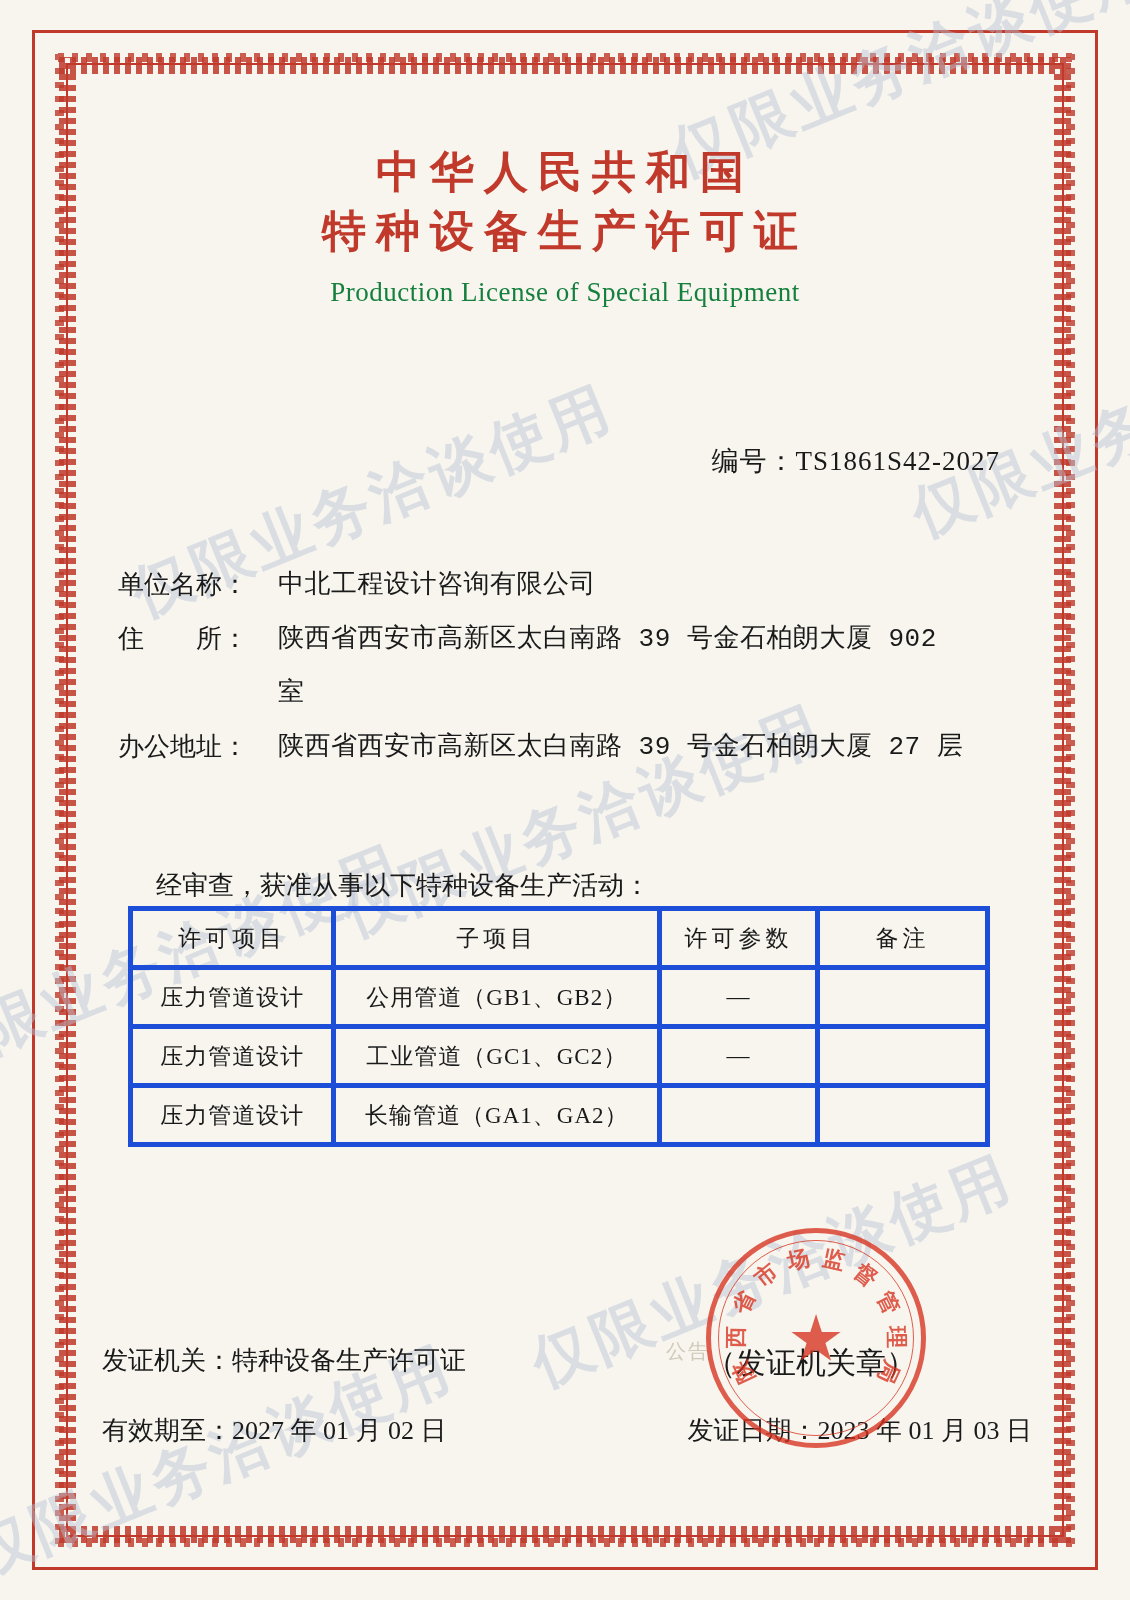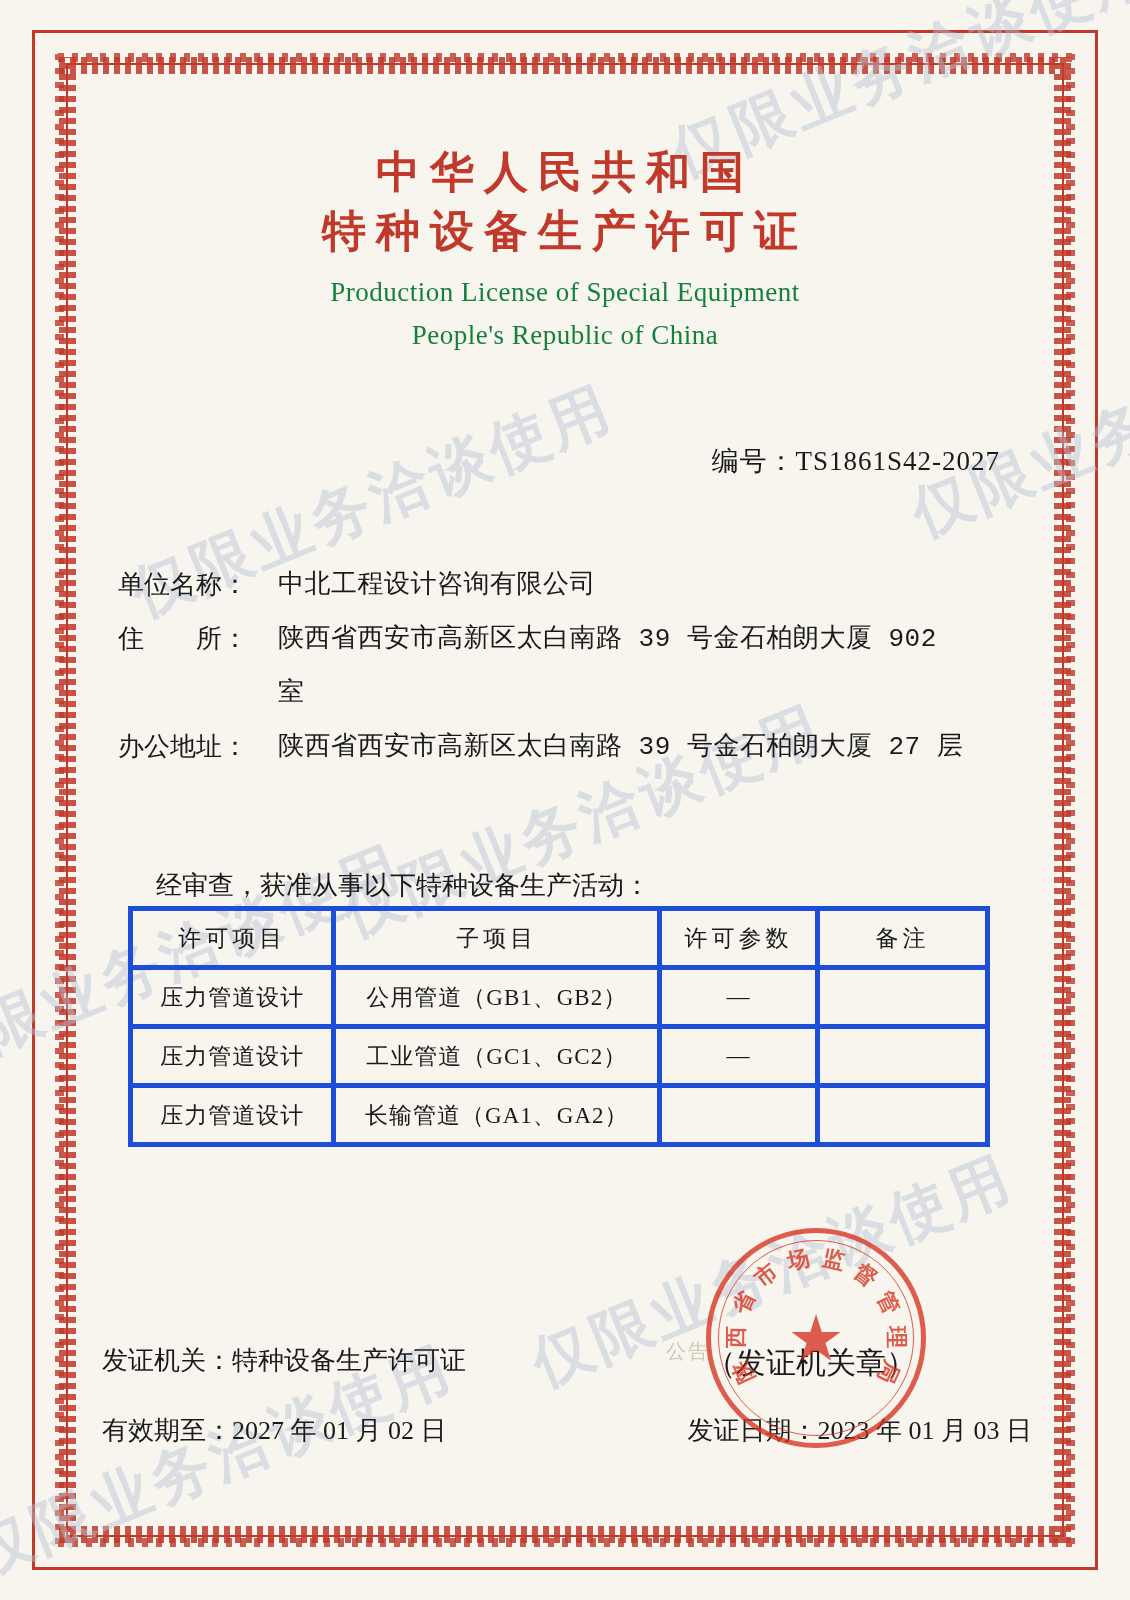--- a/index.html
+++ b/index.html
@@ -261,21 +261,20 @@
     <div class="wm" style="left:520px; top:1330px; font-size:60px; transform: rotate(-22deg);">仅限业务洽谈使用</div>
     <div class="wm" style="left:900px; top:480px; font-size:60px; transform: rotate(-22deg);">仅限业务洽谈使用</div>
     <div class="wm" style="left:-40px; top:1520px; font-size:60px; transform: rotate(-22deg);">仅限业务洽谈使用</div>
   </div>
 
   <div class="content">
 
     <div class="title-cn1">中华人民共和国</div>
     <div class="title-cn2">特种设备生产许可证</div>
     <div class="title-en1">Production License of Special Equipment</div>
-    <div class="title-en2">People's Republic of China</div>
 
     <div class="serial">编号：TS1861S42-2027</div>
 
     <div class="fields">
       <div class="field-row">
         <div class="field-label">单位名称：</div>
         <div class="field-value">中北工程设计咨询有限公司</div>
       </div>
       <div class="field-row">
         <div class="field-label">住　　所：</div>

